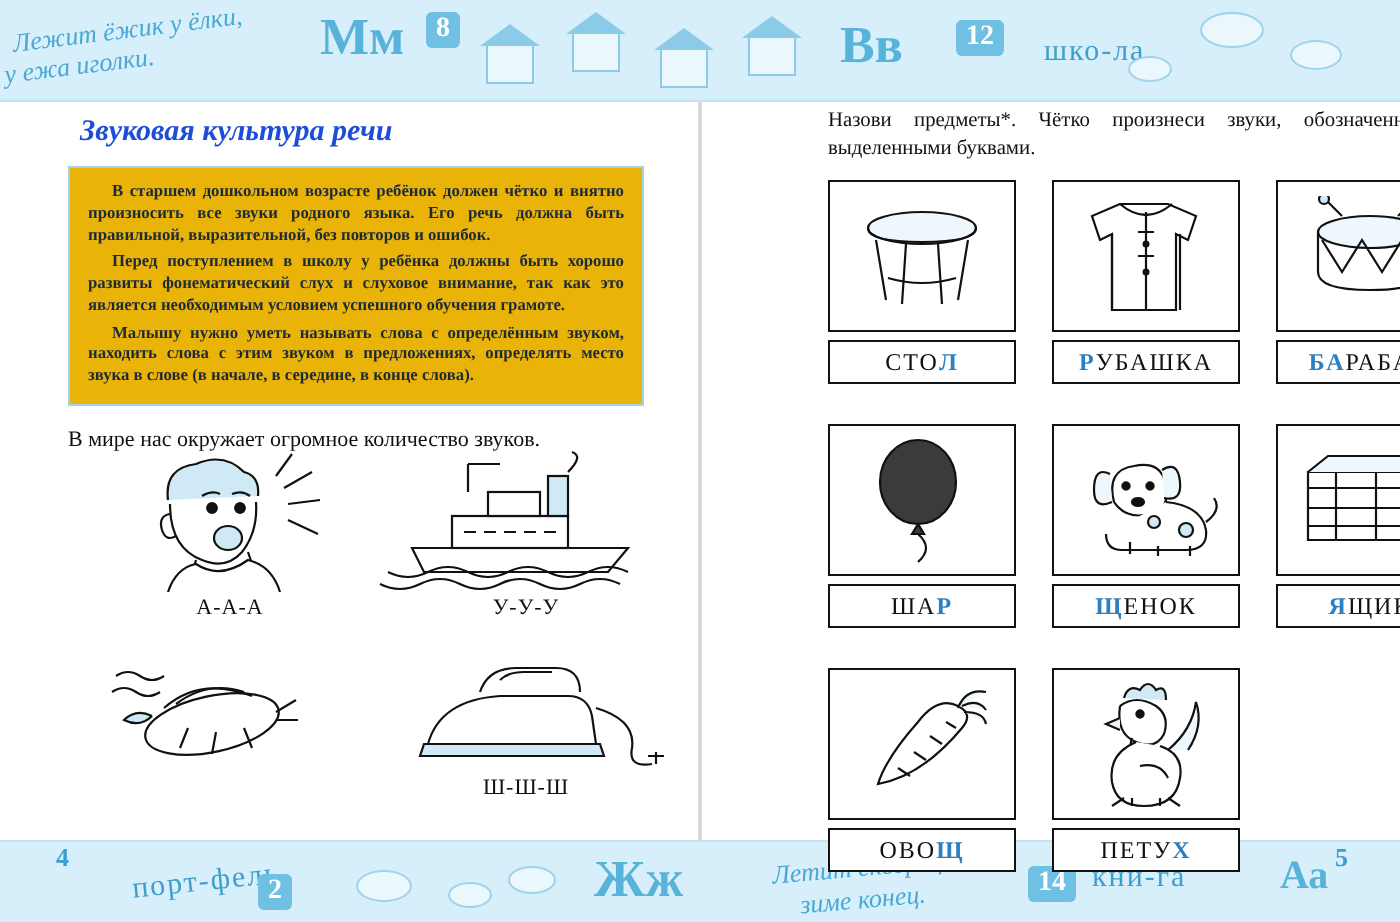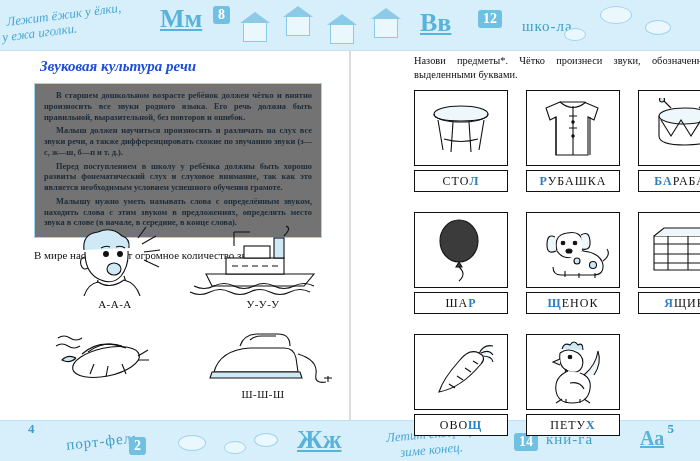--- a/index.html
+++ b/index.html
@@ -19,21 +19,21 @@
     position:absolute;left:0;width:700px;
     background:#d7effa;
     overflow:hidden;
   }
   .band-top{top:0;height:50px;border-bottom:1px solid #bfe3f5;}
   .band-bottom{bottom:0;height:40px;border-top:1px solid #bfe3f5;}
   .band .deco{
     position:absolute;color:#7fc4e3;font-family:"Liberation Serif",serif;
     white-space:nowrap;
   }
-  .band .deco.big{font-size:26px;font-weight:bold;color:#58b3da;text-decoration:underline;}
+  .band .deco.big{font-size:26px;font-weight:bold;color:#58b3da;}
   .band .deco.script{font-style:italic;font-size:13px;color:#4aa7d4;}
   .band .deco.num{
     font-size:14px;color:#ffffff;background:#6fc0e2;border-radius:3px;
     padding:1px 5px;font-weight:bold;
   }
   .band .deco.word{font-size:15px;color:#3f9ecb;letter-spacing:1px;}
   .house{
     position:absolute;width:22px;height:18px;border:1.5px solid #8ccbe7;
     background:#eaf7fd;
   }
@@ -52,21 +52,21 @@
   }
   
   .left{
     position:absolute;left:20px;top:52px;width:325px;height:366px;
   }
   .section-title{
     font-size:15px;color:#1d4ed8;font-style:italic;font-weight:bold;
     margin:6px 0 8px 20px;
   }
   .intro-box{
-    border:1px solid #9fd4ec;background:#737373;
+    border:1px solid #9fd4ec;background:#eab308;
     padding:7px 9px 8px 9px;margin-left:14px;width:288px;
     box-sizing:border-box;
   }
   .intro-box p{
     margin:0 0 3px 0;font-size:8.4px;line-height:1.28;color:#1d2b38;
     text-align:justify;text-indent:12px;font-weight:bold;
   }
   .intro-box p:last-child{margin-bottom:0;}
   .lead{
     font-size:11px;color:#101010;margin:11px 0 4px 14px;
@@ -146,21 +146,20 @@
   </div>
 
   <div class="spine"></div>
 
   <div class="left">
 
     <div class="section-title">Звуковая культура речи</div>
 
     <div class="intro-box">
       <p>В старшем дошкольном возрасте ребёнок должен  чётко и внятно произносить все звуки родного языка. Его речь должна быть правильной, выразительной, без повторов и ошибок.</p>
-      <p>Малыш должен научиться произносить и различать на слух все звуки речи, а также дифференцировать схожие по звучанию звуки (з—с, ж—ш, б—п и т. д.).</p>
       <p>Перед поступлением в школу у ребёнка должны быть хорошо развиты фонематический слух и слуховое внимание, так как это является необходимым условием успешного обучения грамоте.</p>
       <p>Малышу нужно уметь называть слова с определённым звуком, находить слова с этим звуком в предложениях, определять место звука в слове (в начале, в середине, в конце слова).</p>
     </div>
 
     <div class="lead">В мире нас окружает огромное количество звуков.</div>
 
     <div class="pic-cell" style="left:30px;top:172px;width:130px;">
       <div class="art">
         <svg width="130" height="72" viewBox="0 0 130 72">
           <g fill="none" stroke="#111" stroke-width="1.1">

